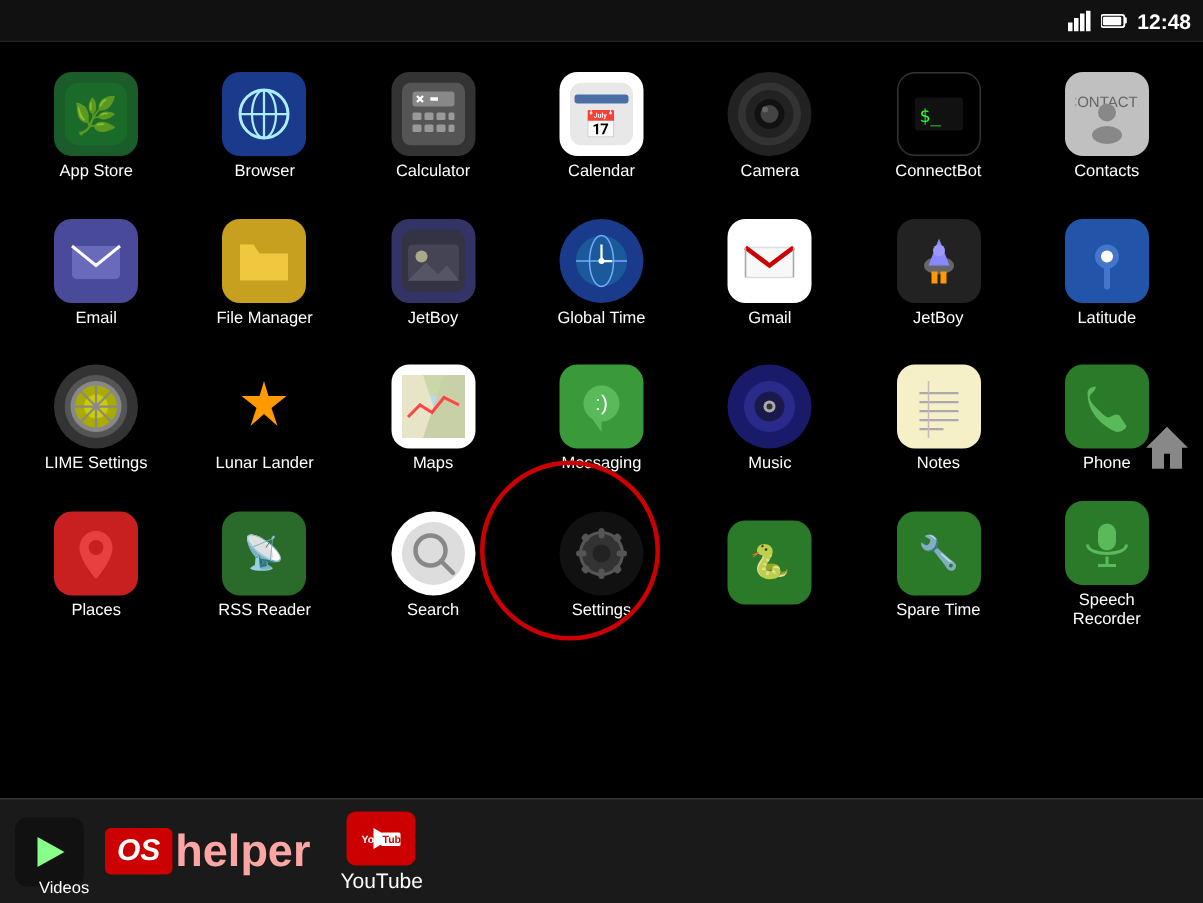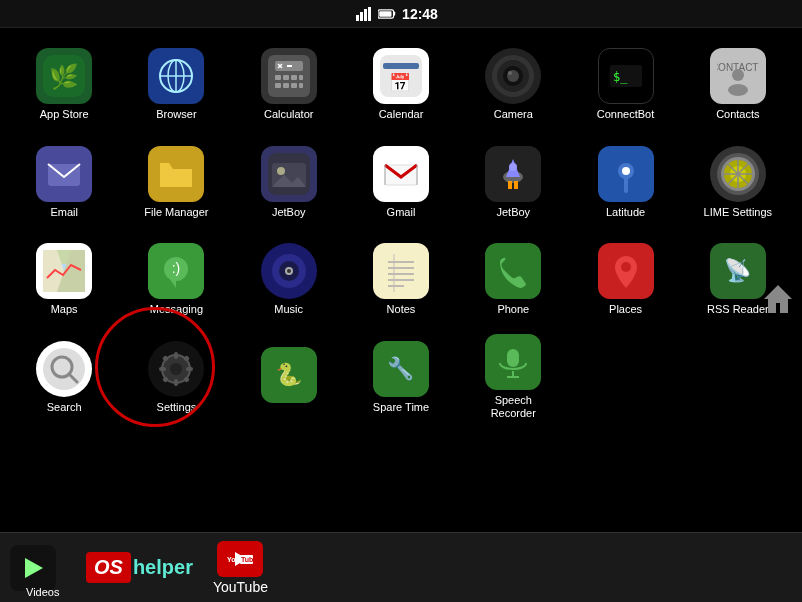--- a/index.html
+++ b/index.html
@@ -11,21 +11,21 @@
       overflow: hidden;
       position: relative;
     }
     
     .status-bar {
       width: 100%;
       height: 28px;
       background: #111;
       display: flex;
       align-items: center;
-      justify-content: center;
+      justify-content: flex-end;
       padding-right: 8px;
       border-bottom: 1px solid #222;
     }
     .status-icons {
       display: flex;
       align-items: center;
       gap: 4px;
     }
     .status-time {
       color: #fff;
@@ -278,20 +278,34 @@
         <rect width="42" height="42" rx="8" fill="#334"></rect>
         <rect x="4" y="10" width="34" height="24" rx="3" fill="#445"></rect>
         <circle cx="13" cy="18" r="4" fill="#aa8"></circle>
         <polyline points="4,34 16,22 24,30 30,24 38,34" fill="#556" stroke="none"></polyline>
         <polygon points="4,34 16,22 24,30 30,24 38,34" fill="#556"></polygon>
       </svg>
     </div>
     <span class="icon-label">JetBoy</span>
   </div>
 
+  <div class="app-icon">
+    <div class="icon-img globaltime-icon" style="border-radius:50%">
+      <svg width="42" height="42" viewBox="0 0 42 42">
+        <circle cx="21" cy="21" r="21" fill="#1a3a8b"></circle>
+        <circle cx="21" cy="21" r="17" fill="#1a5a9b"></circle>
+        <ellipse cx="21" cy="21" rx="8" ry="17" fill="none" stroke="#7af" stroke-width="1"></ellipse>
+        <line x1="4" y1="21" x2="38" y2="21" stroke="#7af" stroke-width="1"></line>
+        <circle cx="21" cy="21" r="2" fill="#fff"></circle>
+        <line x1="21" y1="21" x2="21" y2="10" stroke="#fff" stroke-width="1.5"></line>
+        <line x1="21" y1="21" x2="28" y2="21" stroke="#fff" stroke-width="1.5"></line>
+      </svg>
+    </div>
+    <span class="icon-label">Global Time</span>
+  </div>
 
   <div class="app-icon">
     <div class="icon-img gmail-icon">
       <svg width="42" height="42" viewBox="0 0 42 42">
         <rect width="42" height="42" rx="8" fill="#fff"></rect>
         <rect x="5" y="12" width="32" height="20" rx="2" fill="#f8f8f8" stroke="#ddd" stroke-width="1"></rect>
         <path d="M5,12 L21,24 L37,12" fill="none" stroke="#c00" stroke-width="3"></path>
         <line x1="5" y1="12" x2="5" y2="32" stroke="#aaa" stroke-width="1"></line>
         <line x1="37" y1="12" x2="37" y2="32" stroke="#aaa" stroke-width="1"></line>
       </svg>
@@ -335,20 +349,29 @@
 
         <line x1="21" y1="7" x2="21" y2="35" stroke="#888" stroke-width="1.5"></line>
         <line x1="7" y1="21" x2="35" y2="21" stroke="#888" stroke-width="1.5"></line>
         <line x1="11" y1="11" x2="31" y2="31" stroke="#888" stroke-width="1.5"></line>
         <line x1="31" y1="11" x2="11" y2="31" stroke="#888" stroke-width="1.5"></line>
       </svg>
     </div>
     <span class="icon-label">LIME Settings</span>
   </div>
 
+  <div class="app-icon">
+    <div class="icon-img lunar-icon">
+      <svg width="42" height="42" viewBox="0 0 42 42">
+        <rect width="42" height="42" rx="8" fill="#000"></rect>
+        <polygon points="21,4 24,14 36,14 26,22 30,34 21,26 12,34 16,22 6,14 18,14" fill="#f90"></polygon>
+      </svg>
+    </div>
+    <span class="icon-label">Lunar Lander</span>
+  </div>
 
   <div class="app-icon">
     <div class="icon-img maps-icon">
       <svg width="42" height="42" viewBox="0 0 42 42">
         <rect width="42" height="42" rx="8" fill="#eee"></rect>
         <rect x="0" y="0" width="42" height="42" rx="8" fill="#c8d8a8"></rect>
         <rect x="0" y="14" width="42" height="14" fill="#b8d8f8"></rect>
         <polygon points="0,0 14,0 28,42 0,42" fill="#e8e4c8"></polygon>
         <polygon points="28,0 42,0 42,42 14,42" fill="#c8d0a8"></polygon>
         <polyline points="4,28 12,20 20,25 28,15 38,20" fill="none" stroke="#f44" stroke-width="2"></polyline>
@@ -506,25 +529,25 @@
   <div class="taskbar-logo">
     <div style="width:46px;height:46px;background:#111;border-radius:8px;display:flex;align-items:center;justify-content:center;">
       <svg width="36" height="36" viewBox="0 0 36 36">
         <rect width="36" height="36" rx="6" fill="#111"></rect>
         <polygon points="10,8 10,28 28,18" fill="#88ff88"></polygon>
       </svg>
     </div>
 
   </div>
 
-  <div style="display:flex;align-items:center;margin-left:20px;">
+  <div style="display:flex;align-items:center;margin-left:4px;">
     <div style="background:#cc0000;border-radius:4px;padding:4px 8px;display:flex;align-items:center;">
       <span style="color:#fff;font-size:20px;font-weight:bold;font-style:italic;">OS</span>
     </div>
-    <span style="color:#5eead4;font-size:20px;font-weight:bold;margin-left:2px;">helper</span>
+    <span style="color:#fca5a5;font-size:30px;font-weight:bold;margin-left:2px;">helper</span>
   </div>
 
   <div style="display:flex;flex-direction:column;align-items:center;margin-left:10px;">
     <div style="width:46px;height:36px;background:#cc0000;border-radius:6px;display:flex;align-items:center;justify-content:center;">
       <svg width="30" height="22" viewBox="0 0 30 22">
         <rect width="30" height="22" rx="4" fill="#cc0000"></rect>
         <polygon points="10,4 10,18 22,11" fill="#fff"></polygon>
 
         <text x="2" y="14" font-size="7" fill="#fff" font-weight="bold">You</text>
         <rect x="15" y="7" width="13" height="9" rx="1" fill="#fff"></rect>

